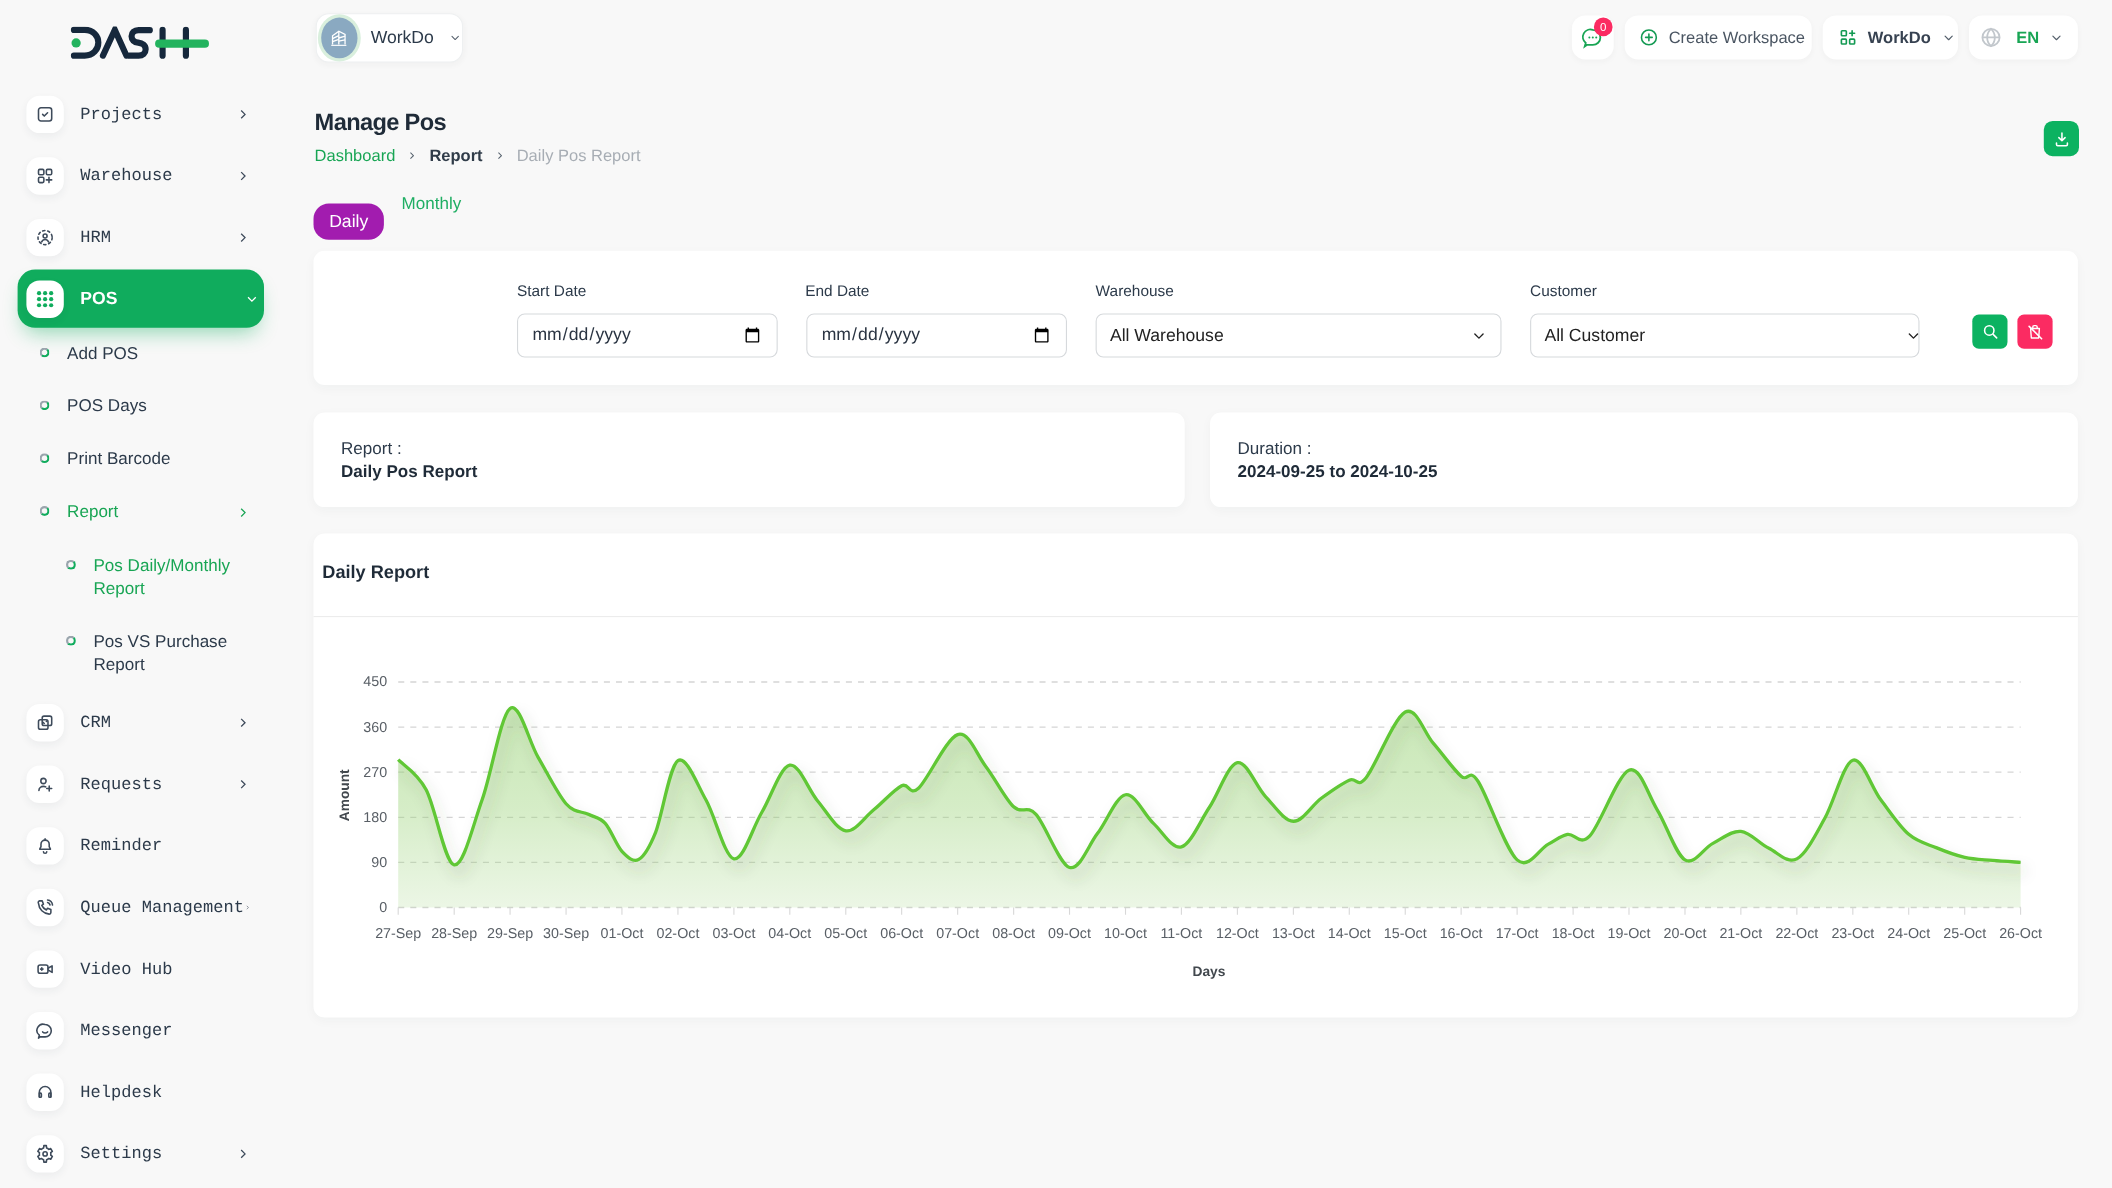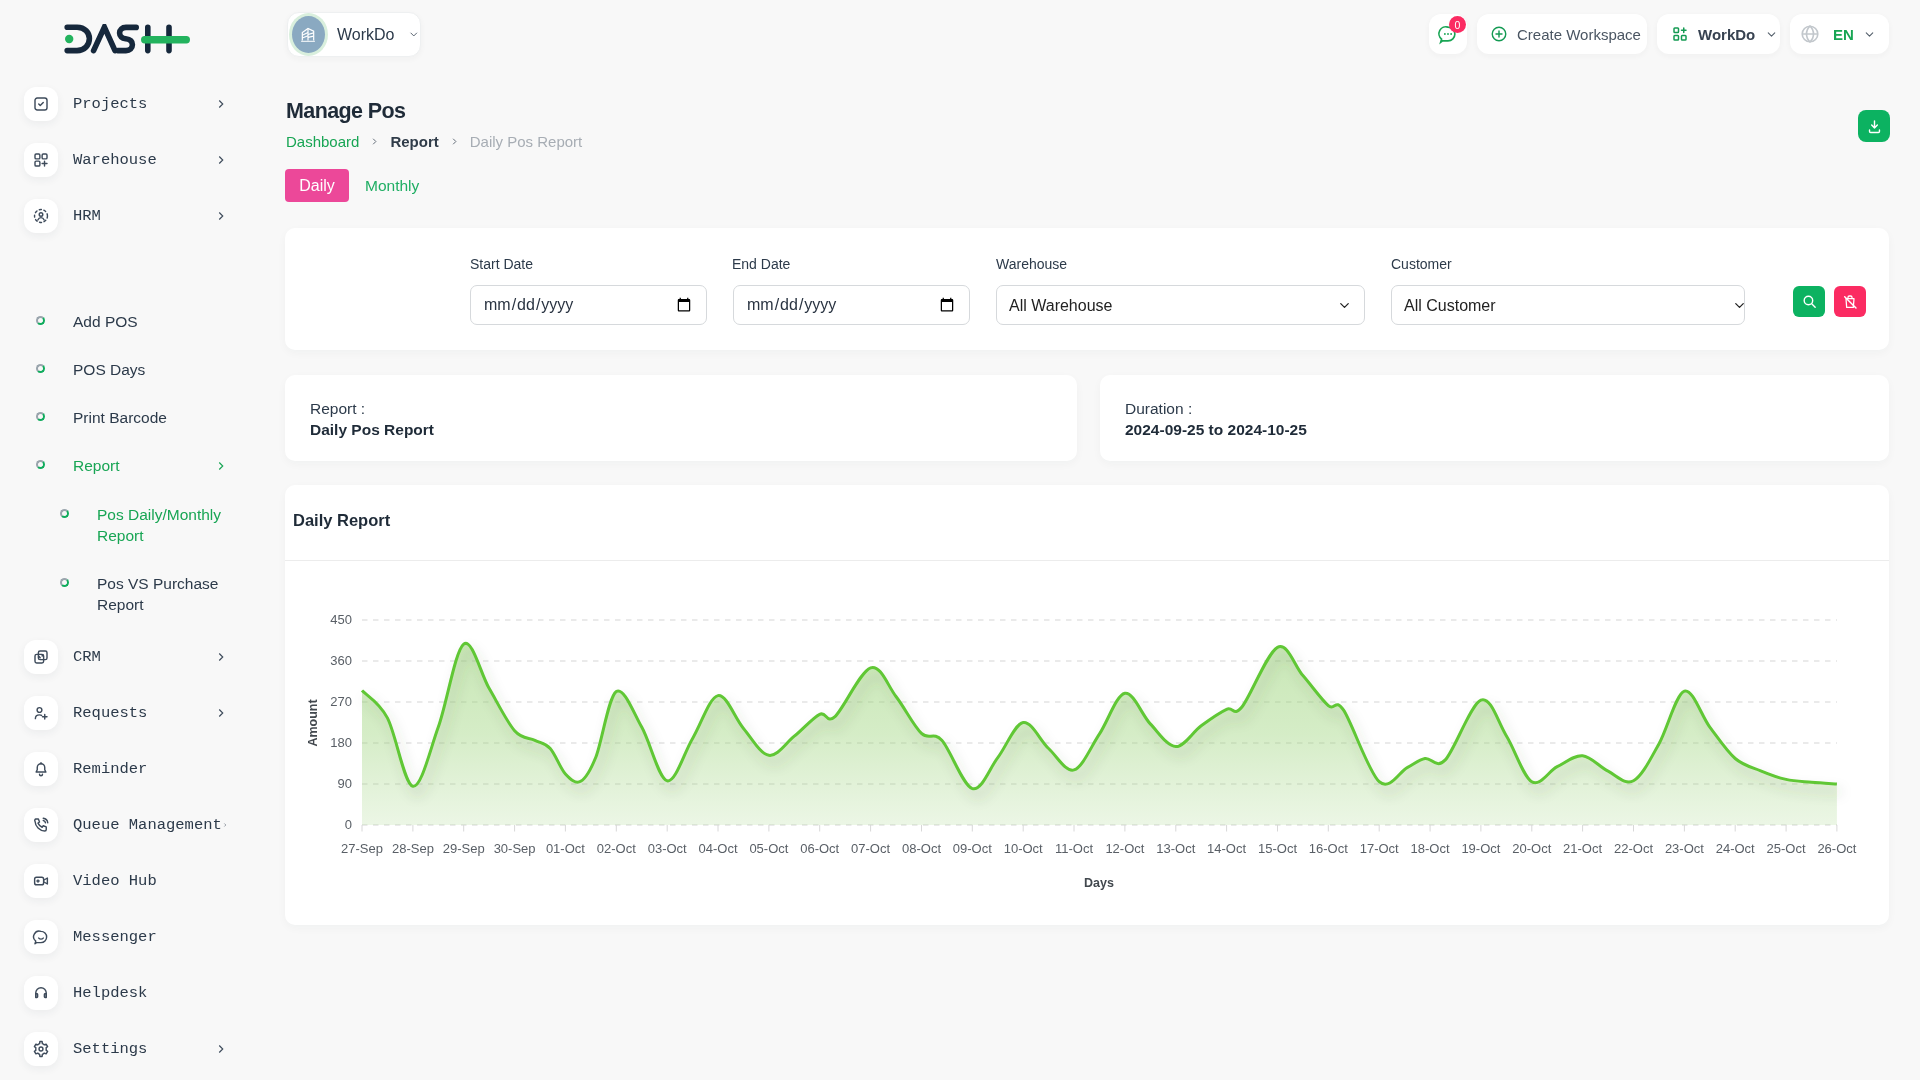--- a/index.html
+++ b/index.html
@@ -11,21 +11,21 @@
 #sidebar { position:absolute; left:0; top:0; width:260px; height:1080px; background:#f8f8f8; }
 .navitem { position:absolute; left:24px; width:208px; height:34px; display:flex; align-items:center;font-family:Liberation Mono, monospace; }
 .icobox { width:34px; height:34px; background:#fff; border-radius:12px; box-shadow:0 3px 8px rgba(40,50,60,0.06); display:flex; align-items:center; justify-content:center; flex:0 0 34px; }
 .icobox svg { width:18px; height:18px; stroke:#3e4b5b; fill:none; stroke-width:1.9; stroke-linecap:round; stroke-linejoin:round; }
 .navlabel { font-size:15.5px; color:#2c3a4a; margin-left:15px; font-weight:400; flex:1; white-space:nowrap; }
 .navchev { width:14px; height:14px; stroke:#3e4b5b; fill:none; stroke-width:2; margin-right:4px; }
 #pos-active { position:absolute; left:16px; top:245px; width:224px; height:53px; background:#10ac5d; border-radius:16px; box-shadow:0 10px 18px -6px rgba(16,172,93,0.45); display:flex; align-items:center; }
 #pos-active .icobox { margin-left:8px; }
 #pos-active .navlabel { color:#fff; font-weight:700; font-size:16px; }
 #pos-active .icobox svg.dots circle { fill:#10ac5d; stroke:none; }
-.subitem { position:absolute; left:36px; display:flex; align-items:flex-start;gap:12px; }
+.subitem { position:absolute; left:36px; display:flex; align-items:flex-start; }
 .subdot { width:9px; height:9px; border-radius:50%; border:2px solid #9aa5ad; border-bottom-color:#10ac5d; border-right-color:#10ac5d; margin-top:5px; flex:0 0 9px; }
 .sublabel { font-size:15.5px; color:#2c3a4a; margin-left:16px; line-height:21px; }
 .green { color:#18a554 !important; }
 
 
 .pill { position:absolute; background:#fff; border-radius:12px; box-shadow:0 2px 6px rgba(40,50,60,0.04); display:flex; align-items:center; }
 #wspill { left:287px; top:12px; width:134px; height:45px; border:1px solid #eef0f1; }
 #wsavatar { width:37px; height:37px; border-radius:50%; background:#8aa9c1; margin-left:4px; box-shadow:0 0 0 3px #d9efdd; display:flex; align-items:center; justify-content:center; }
 #wspill .wstext { font-size:16px; color:#2c3a4a; font-weight:400; margin-left:12px; }
 .chev { width:13px; height:13px; stroke:#55606c; fill:none; stroke-width:2; stroke-linecap:round; stroke-linejoin:round; }
@@ -37,21 +37,21 @@
 #hdr-workdo { left:1657px; top:14px; width:123px; height:40px; border-radius:12px; padding-left:14px; }
 #hdr-workdo .txt { font-size:15px; color:#374251; font-weight:700; margin-left:9px; }
 #hdr-en { left:1790px; top:14px; width:99px; height:40px; border-radius:12px; padding-left:9px; }
 #hdr-en .txt { font-size:15px; color:#18a554; font-weight:700; margin-left:12px; }
 
 
 #h1 { position:absolute; left:286px; top:99px; font-size:21.5px; font-weight:700; color:#1f2b38; letter-spacing:-0.6px; }
 #crumbs { position:absolute; left:286px; top:133px; font-size:15px; color:#2c3a4a; display:flex; align-items:center; gap:10px; }
 #crumbs .sep { width:11px; height:11px; stroke:#55606c; stroke-width:2; fill:none; }
 #dl-btn { position:absolute; left:1858px; top:110px; width:32px; height:32px; border-radius:8px; background:#0cb261; display:flex; align-items:center; justify-content:center; }
-#tab-daily { position:absolute; left:285px; top:169px; width:64px; height:33px; background:#ec4899; border-radius:4px; color:#fff; font-size:16px; display:flex; align-items:center; justify-content:center; }
+#tab-daily { position:absolute; left:285px; top:185px; width:64px; height:33px; background:#a21caf; border-radius:14px; color:#fff; font-size:16px; display:flex; align-items:center; justify-content:center; }
 #tab-monthly { position:absolute; left:365px; font-size:15.5px; color:#1fae63; top:177px; }
 
 
 .card { position:absolute; background:#fff; border-radius:10px; box-shadow:0 3px 10px rgba(40,50,60,0.035); }
 #filtercard { left:285px; top:228px; width:1604px; height:122px; }
 .flabel { position:absolute; font-size:14px; color:#2c3a4a; }
 .finput { position:absolute; height:40px; border:1px solid #d6d9dc; border-radius:7px; background:#fff; font-family:"Liberation Sans", sans-serif; font-size:16px; color:#2a3442; padding:0 12px; }
 select.finput { appearance:none; -webkit-appearance:none; padding-right:34px; color:#222; }
 .selwrap svg { position:absolute; pointer-events:none; }
 #btn-search { position:absolute; left:1793px; top:286px; width:32px; height:31px; border-radius:6px; background:#0cb261; display:flex; align-items:center; justify-content:center; }
@@ -116,20 +116,39 @@
           <circle cx="12" cy="10" r="2.4"></circle>
           <path d="M7.8 17.2c.8-2 2.3-3 4.2-3s3.4 1 4.2 3"></path>
         </svg>
       </div>
     <div class="navlabel">HRM</div>
     <svg class="navchev" viewBox="0 0 24 24">
         <path d="M9 6l6 6-6 6"></path>
       </svg>
   </div>
 
+  <div id="pos-active">
+    <div class="icobox">
+        <svg class="dots" viewBox="0 0 24 24" style="width:22px;height:22px" fill="#10ac5d">
+          <circle cx="6" cy="6" r="2.1"></circle>
+          <circle cx="12" cy="6" r="2.1"></circle>
+          <circle cx="18" cy="6" r="2.1"></circle>
+          <circle cx="6" cy="12" r="2.1"></circle>
+          <circle cx="12" cy="12" r="2.1"></circle>
+          <circle cx="18" cy="12" r="2.1"></circle>
+          <circle cx="6" cy="18" r="2.1"></circle>
+          <circle cx="12" cy="18" r="2.1"></circle>
+          <circle cx="18" cy="18" r="2.1"></circle>
+        </svg>
+      </div>
+    <div class="navlabel">POS</div>
+    <svg class="navchev" viewBox="0 0 24 24" style="stroke:#fff">
+        <path d="M6 9l6 6 6-6"></path>
+      </svg>
+  </div>
 
   <div class="subitem" style="top:311px">
       <div class="subdot"></div>
       <div class="sublabel">Add POS</div>
     </div>
   <div class="subitem" style="top:359px">
       <div class="subdot"></div>
       <div class="sublabel">POS Days</div>
     </div>
   <div class="subitem" style="top:407px">

